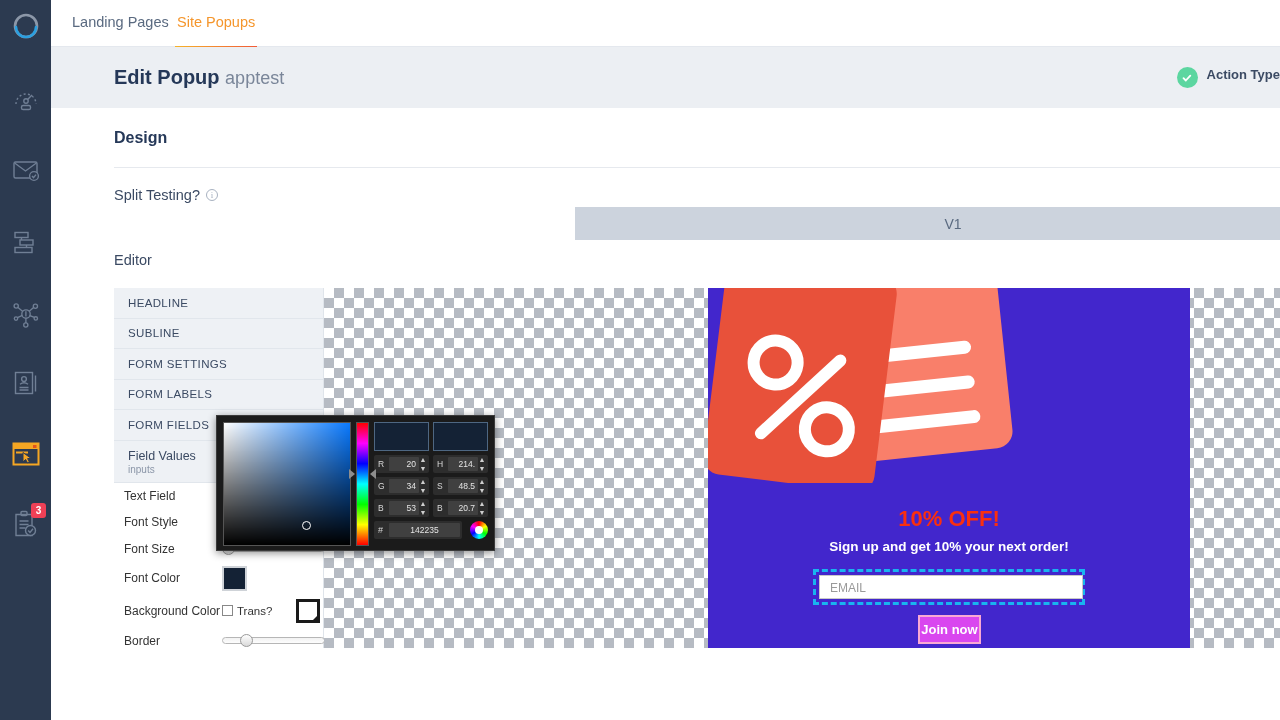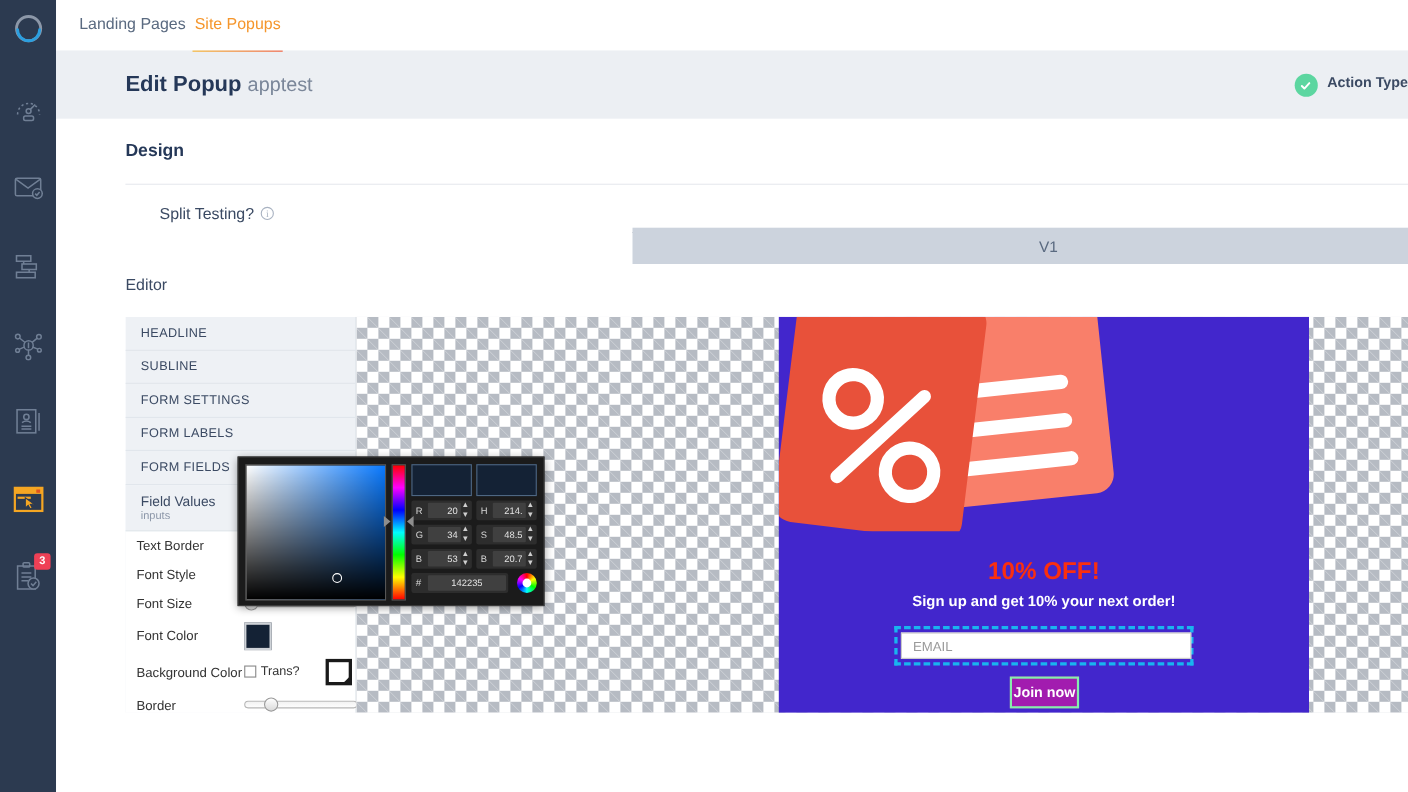--- a/index.html
+++ b/index.html
@@ -174,21 +174,21 @@
     position: absolute; left: 105px; top: 281px; width: 272px; height: 36px;
     border: 3px dashed #19b4ef;
   }
   #emailinput {
     position: absolute; left: 3px; top: 3px; width: 264px; height: 24px;
     background: #fff; border: 1px solid #c9c9c9;
     font-size: 12px; color: #9a9a9a; padding-left: 10px; line-height: 24px;
   }
   #joinbtn {
     position: absolute; left: 210px; top: 327px; width: 63px; height: 29px;
-    background: #a21caf; border: 2px solid #86efac;
+    background: #d946ef; border: 2px solid #f9a8d4;
     color: #fff; font-size: 13px; font-weight: bold;
     display: flex; align-items: center; justify-content: center; cursor: pointer;
   }
 
   
   #picker {
     position: absolute; left: 216px; top: 415px; width: 279px; height: 136px;
     background: #1b1b1b; border: 1px solid #3a3a3a;
     box-shadow: 0 2px 8px rgba(0,0,0,.45);
     padding: 6px; display: flex; gap: 5px;
@@ -365,21 +365,21 @@
         </svg>
       </span>
       <span class="label">Action Type</span>
     </div>
   </div>
 
   <div id="main">
     <div id="designTitle">Design</div>
     <div id="hr"></div>
 
-    <div class="fieldlabel" style="left:63px; top:79px;margin-left:31px;">
+    <div class="fieldlabel" style="left:63px; top:79px;">
       <span>Split Testing?</span><span class="infoicon">i</span>
     </div>
 
     <div class="fieldlabel" style="left:524px; top:79px;margin-top:22px;">Variations</div>
     <div class="segmented" style="left:524px; top:99px; width:756px;">
       <div class="seg var">V1</div>
     </div>
 
     <div id="editorLabel">Editor</div>
 
@@ -392,21 +392,21 @@
         <div class="acc-row">FORM LABELS</div>
         <div class="acc-row">FORM FIELDS</div>
 
         <div class="acc-panel">
           <div class="panel-head">
             <div class="t">Field Values</div>
             <div class="s">inputs</div>
           </div>
 
           <div class="ctl-row" style="height:26px;">
-            <span class="nm">Text Border</span>
+            <span class="nm">Text Field</span>
             <span class="ctl-field">
                 <span class="mini-select"></span>
               </span>
           </div>
           <div class="ctl-row" style="height:26px;">
             <span class="nm">Font Style</span>
             <span class="ctl-field">
                 <span class="mini-select"></span>
               </span>
           </div>

